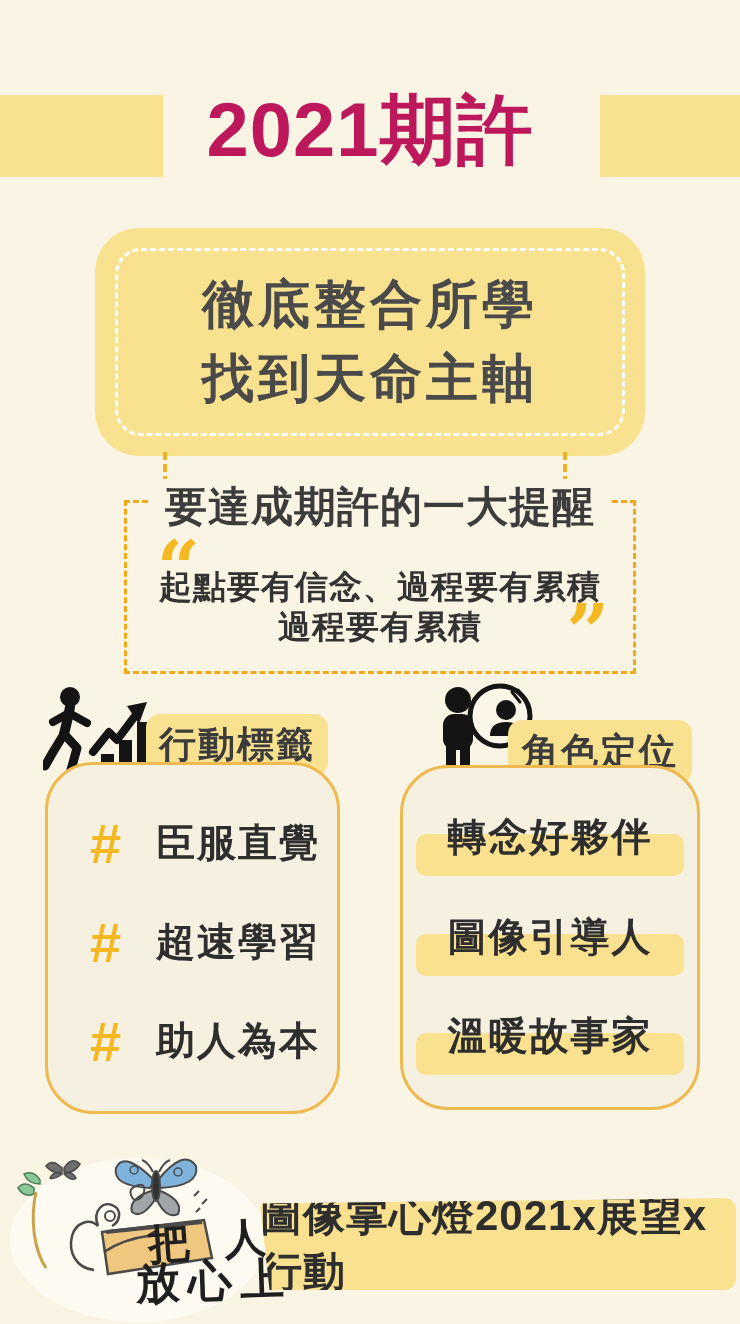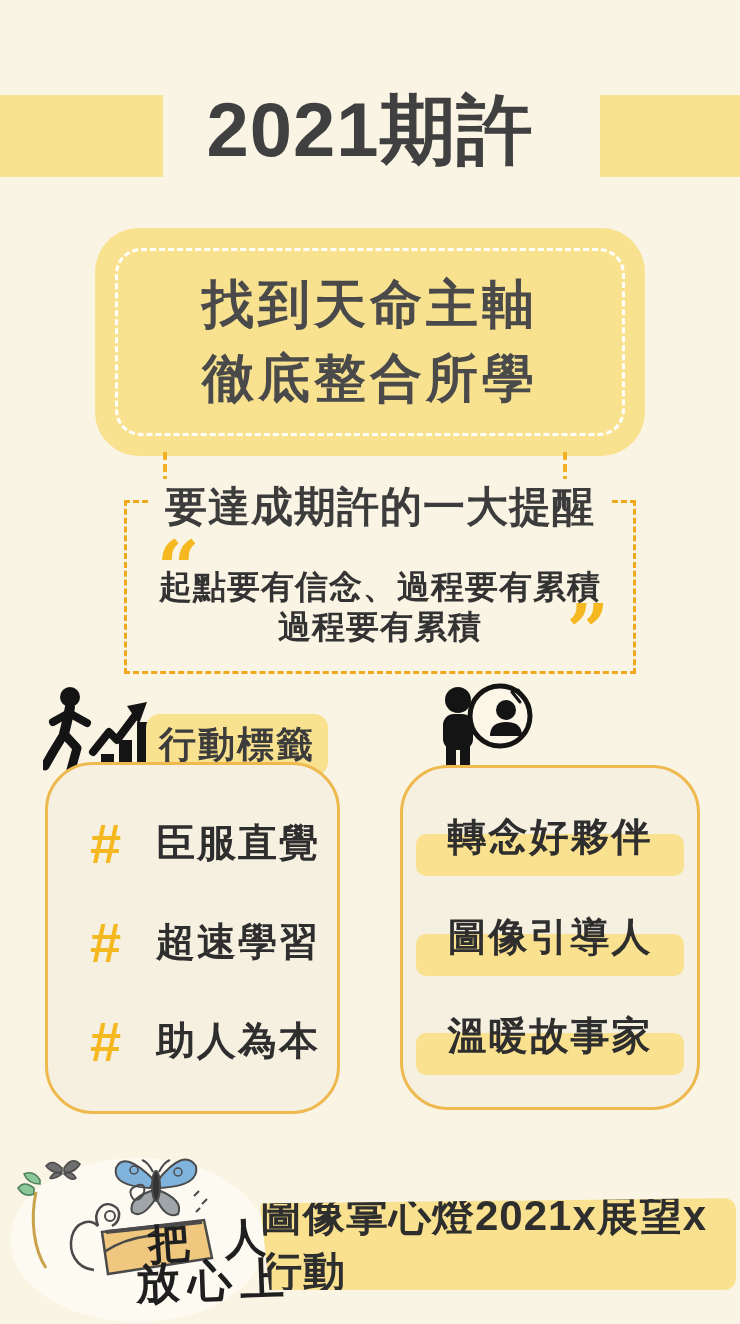--- a/index.html
+++ b/index.html
@@ -8,21 +8,21 @@
     background:#FAF4E4;
     font-family:"Liberation Sans","DejaVu Sans",sans-serif;
   }
   
   .sidebar{position:absolute;top:95px;height:82px;background:#F9E28F;}
   .sidebar.left{left:0;width:163px;}
   .sidebar.right{left:600px;width:140px;}
   
   .main-title{
     position:absolute;top:88px;left:0;width:100%;text-align:center;
-    font-size:76px;font-weight:bold;color:#404040;letter-spacing:1px;line-height:1.1;
+    font-size:76px;font-weight:bold;color:#be185d;letter-spacing:1px;line-height:1.1;
   }
   
   .goal-box{
     position:absolute;left:95px;top:228px;width:550px;height:228px;
     background:#F9E28F;border-radius:44px;
   }
   .goal-inner{
     position:absolute;left:20px;top:20px;right:20px;bottom:20px;
     border:3px dashed #FFFFFF;border-radius:26px;
     display:flex;flex-direction:column;justify-content:center;align-items:center;
@@ -97,22 +97,22 @@
 
 <div class="canvas">
 
   <div class="sidebar left"></div>
   <div class="sidebar right"></div>
 
   <div class="main-title">2021期許</div>
 
   <div class="goal-box">
     <div class="goal-inner">
+      <div class="goal-line">徹底整合所學</div>
       <div class="goal-line">找到天命主軸</div>
-      <div class="goal-line">徹底整合所學</div>
     </div>
   </div>
 
   <div class="connector c-left"></div>
   <div class="connector c-right"></div>
 
   <div class="reminder-box">
     <div class="node n-left"></div>
     <div class="node n-right"></div>
     <div class="reminder-label">要達成期許的一大提醒</div>
@@ -148,20 +148,21 @@
       <circle cx="70" cy="36" r="30" fill="#FBF6E8" stroke="#141414" stroke-width="5"></circle>
       <circle cx="76" cy="30" r="10" fill="#141414"></circle>
       <path d="M60,56 Q60,42 76,42 Q92,42 92,56 Z" fill="#141414"></path>
       <path d="M82,12 L90,22 M88,10 L95,19" stroke="#141414" stroke-width="3" stroke-linecap="round"></path>
       <circle cx="28" cy="20" r="13" fill="#141414"></circle>
       <rect x="13" y="34" width="30" height="36" rx="11" fill="#141414"></rect>
       <rect x="16" y="66" width="10" height="42" fill="#141414"></rect>
       <rect x="30" y="66" width="10" height="42" fill="#141414"></rect>
     </svg>
   </div>
+  <div class="label-box label-right">角色定位</div>
 
   <div class="card card-left">
     <div class="hash-row">
       <span class="hash-sign">#</span>
       <span class="hash-label">臣服直覺</span>
     </div>
     <div class="hash-row">
       <span class="hash-sign">#</span>
       <span class="hash-label">超速學習</span>
     </div>

